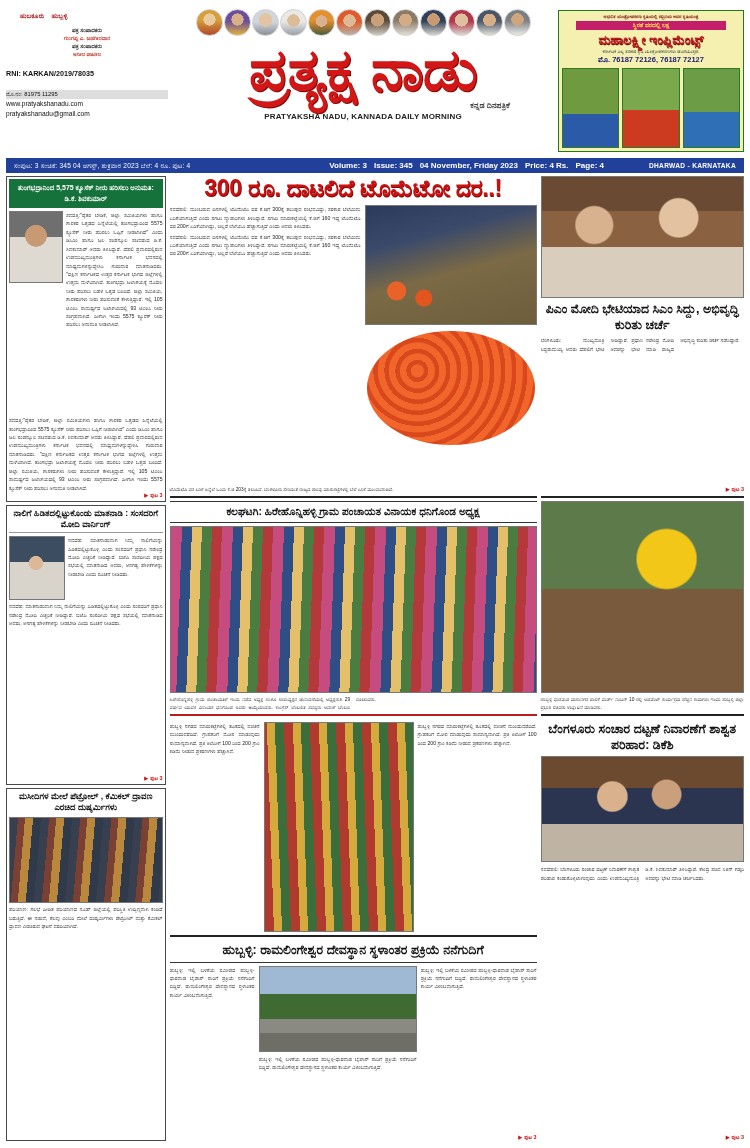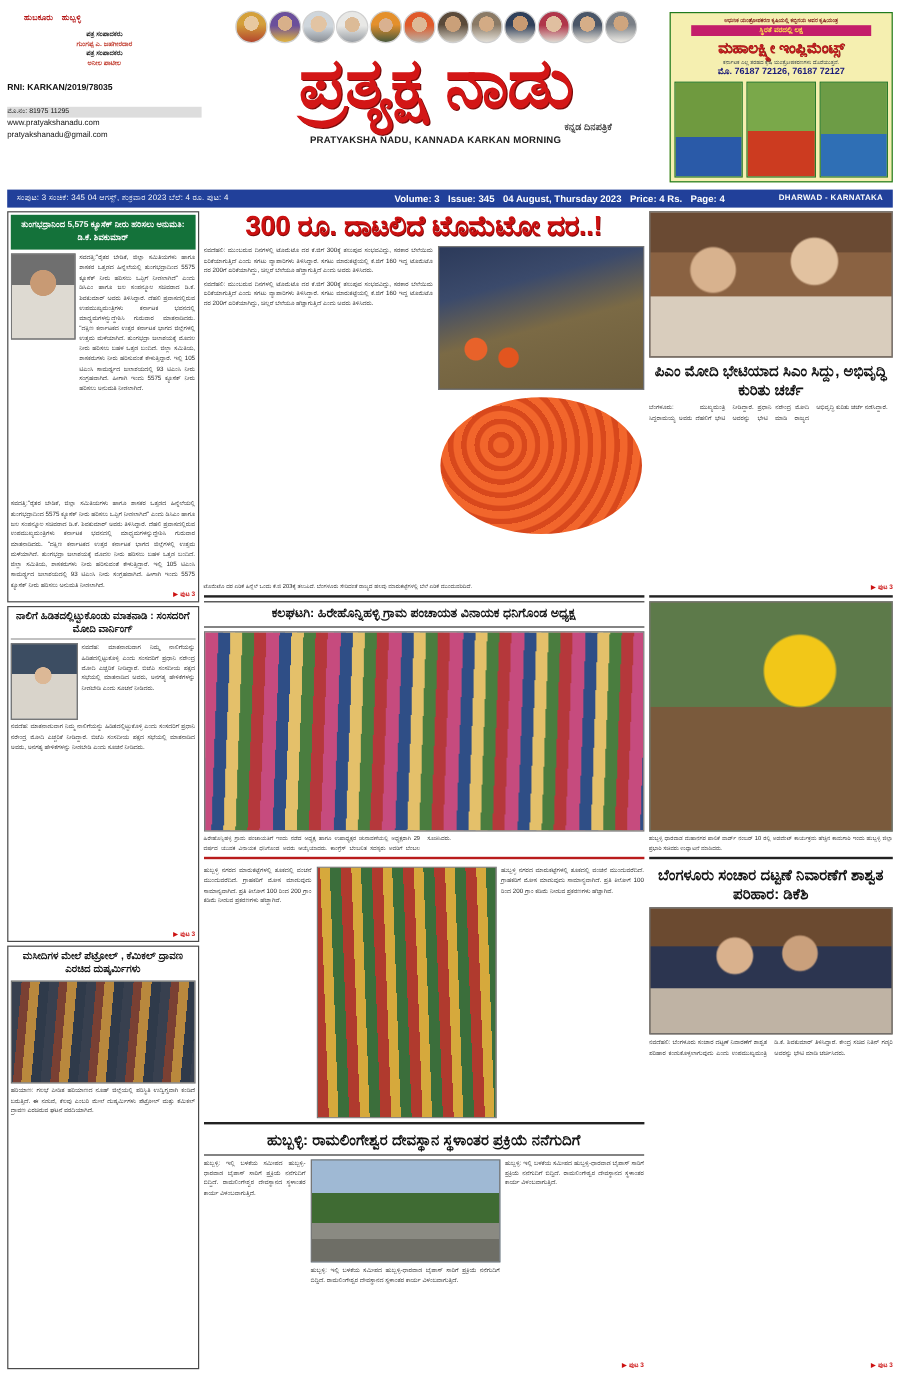--- a/index.html
+++ b/index.html
@@ -161,21 +161,21 @@
         <div class="portrait" style="background:radial-gradient(circle at 50% 42%,#ddb996 0 32%,transparent 33%),linear-gradient(180deg,#e05a2b 0 44%,#b8b2a6 100%)"></div>
         <div class="portrait" style="background:radial-gradient(circle at 50% 40%,#caa079 0 33%,transparent 34%),linear-gradient(180deg,#5a4a3a 0 42%,#cfcabf 100%)"></div>
         <div class="portrait" style="background:radial-gradient(circle at 50% 40%,#d3ab85 0 32%,transparent 33%),linear-gradient(180deg,#8a7a66 0 42%,#e2ded6 100%)"></div>
         <div class="portrait" style="background:radial-gradient(circle at 50% 38%,#c89a72 0 31%,transparent 32%),linear-gradient(180deg,#30405a 0 44%,#d8d4cc 100%)"></div>
         <div class="portrait" style="background:radial-gradient(circle at 50% 40%,#e0bfa0 0 33%,transparent 34%),linear-gradient(180deg,#b0364a 0 44%,#ded8cf 100%)"></div>
         <div class="portrait" style="background:radial-gradient(circle at 50% 40%,#d6ae88 0 32%,transparent 33%),linear-gradient(180deg,#4a5668 0 44%,#e4e0d8 100%)"></div>
         <div class="portrait" style="background:radial-gradient(circle at 50% 38%,#cfa57e 0 31%,transparent 32%),linear-gradient(180deg,#7a7f86 0 42%,#eceae4 100%)"></div>
       </div>
       <div class="nameplate">ಪ್ರತ್ಯಕ್ಷ ನಾಡು</div>
       <div class="sub-kn">ಕನ್ನಡ ದಿನಪತ್ರಿಕೆ</div>
-      <div class="sub-en">PRATYAKSHA NADU, KANNADA KARKAN MORNING</div>
+      <div class="sub-en">PRATYAKSHA NADU, KANNADA DAILY MORNING</div>
     </div>
 
     <div class="mh-ad">
       <div class="ad-l1">ಆಧುನಿಕ ಯಂತ್ರೋಪಕರಣ ಕೃಷಿಯಲ್ಲಿ ಕಬ್ಬಿನಯ ಅವರ ಕೃಷಿಯಂತ್ರ</div>
       <div class="ad-ribbon">ಸ್ಥಿರತೆ ವರದಲ್ಲಿ ಲಕ್ಷ</div>
       <div class="ad-title">ಮಹಾಲಕ್ಷ್ಮೀ ಇಂಪ್ಲಿಮೆಂಟ್ಸ್</div>
       <div class="ad-l3">ಕರ್ನಾಟಕ ಎಲ್ಲ ತರಹದ ಕೃಷಿ ಯಂತ್ರೋಪಕರಣಗಳು ದೊರೆಯುತ್ತವೆ.</div>
       <div class="ad-phone">ಮೊ. 76187 72126, 76187 72127</div>
       <div class="ad-imgs">
         <div class="ad-img" style="background:linear-gradient(180deg,#6f9a3f 0 58%,#2a5aa8 58% 100%)"></div>
@@ -183,21 +183,21 @@
         <div class="ad-img" style="background:linear-gradient(180deg,#6d9c46 0 55%,#2f6fb5 55% 100%)"></div>
       </div>
     </div>
   </div>
 
   <div class="datebar">
     <div class="db-kn">ಸಂಪುಟ: 3    ಸಂಚಿಕೆ: 345    04 ಆಗಸ್ಟ್,  ಶುಕ್ರವಾರ 2023   ಬೆಲೆ: 4 ರೂ.   ಪುಟ: 4</div>
     <div class="db-en">
       <span>Volume: 3</span>
       <span>Issue: 345</span>
-      <span>04 August, Thursday  2023</span>
+      <span>04 November, Friday  2023</span>
       <span>Price: 4 Rs.</span>
       <span>Page: 4</span>
       <span class="db-loc">DHARWAD - KARNATAKA</span>
     </div>
   </div>
 
   <div class="content">
 
     <div class="col-l">
 

